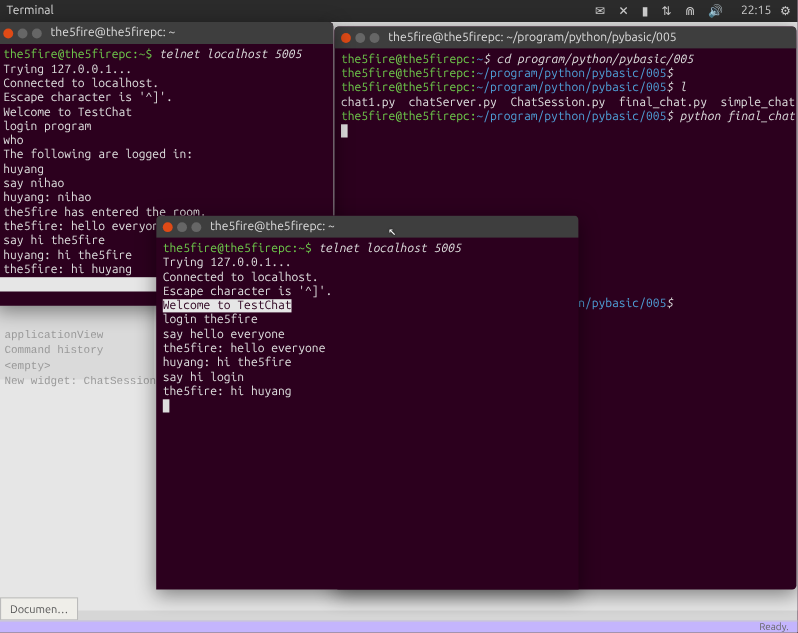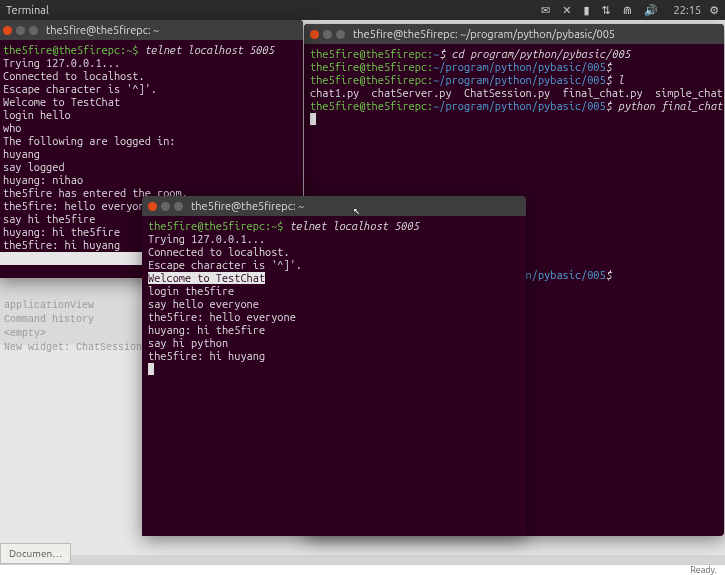--- a/index.html
+++ b/index.html
@@ -54,21 +54,21 @@
     display: flex;
     flex-direction: column;
   }
   .bottom-tab {
     background: #efeee9; border: 1px solid #bbb;
     font-family: Ubuntu, sans-serif; font-size: 10px;
     padding: 4px 8px; color: #555;
   }
   .status-bar {
     position: absolute; left: 0; bottom: 0; width: 725px; height: 11px;
-    background: #ffffff; border-top: 1px solid #ccc;
+    background: #c4b5fd; border-top: 1px solid #ccc;
     font-family: Ubuntu, sans-serif; font-size: 9px; color: #666;
     text-align: right; padding-right: 8px;
   }
   
   .term {
     position: absolute;
     background: #2c001e;
     color: #ddd;
     box-shadow: 0 4px 18px rgba(0,0,0,.45);
     border-radius: 4px 4px 0 0;
@@ -193,25 +193,25 @@
       <span class="dot y"></span>
       <span class="dot g"></span>
     </div>
     <span>the5fire@the5firepc: ~</span>
   </div>
   <div class="term-body"><span class="prompt">the5fire@the5firepc:~$</span> <span class="cmd">telnet localhost 5005</span>
 <span>Trying 127.0.0.1...</span>
 <span>Connected to localhost.</span>
 <span>Escape character is '^]'.</span>
 <span>Welcome to TestChat</span>
-<span>login hello</span>
+<span>login program</span>
 <span>who</span>
 <span>The following are logged in:</span>
 <span>huyang</span>
-<span>say logged</span>
+<span>say nihao</span>
 <span>huyang: nihao</span>
 <span>the5fire has entered the room.</span>
 <span>the5fire: hello everyone</span>
 <span>say hi the5fire</span>
 <span>huyang: hi the5fire</span>
 <span>the5fire: hi huyang</span>
 <span class="hl"> </span></div>
 </div>
 
 <div id="term3" class="term">
@@ -225,21 +225,21 @@
   </div>
   <div class="term-body"><span class="prompt">the5fire@the5firepc:~$</span> <span class="cmd">telnet localhost 5005</span>
 <span>Trying 127.0.0.1...</span>
 <span>Connected to localhost.</span>
 <span>Escape character is '^]'.</span>
 <span class="hl">Welcome to TestChat</span>
 <span>login the5fire</span>
 <span>say hello everyone</span>
 <span>the5fire: hello everyone</span>
 <span>huyang: hi the5fire</span>
-<span>say hi python</span>
+<span>say hi login</span>
 <span>the5fire: hi huyang</span>
 <span class="cursor"></span></div>
 </div>
 
 <div class="cursor-pointer">↖</div>
 
 <div class="bottom-tabs">
   <div class="bottom-tab">Documen…</div>
 </div>
 <div class="status-bar">

